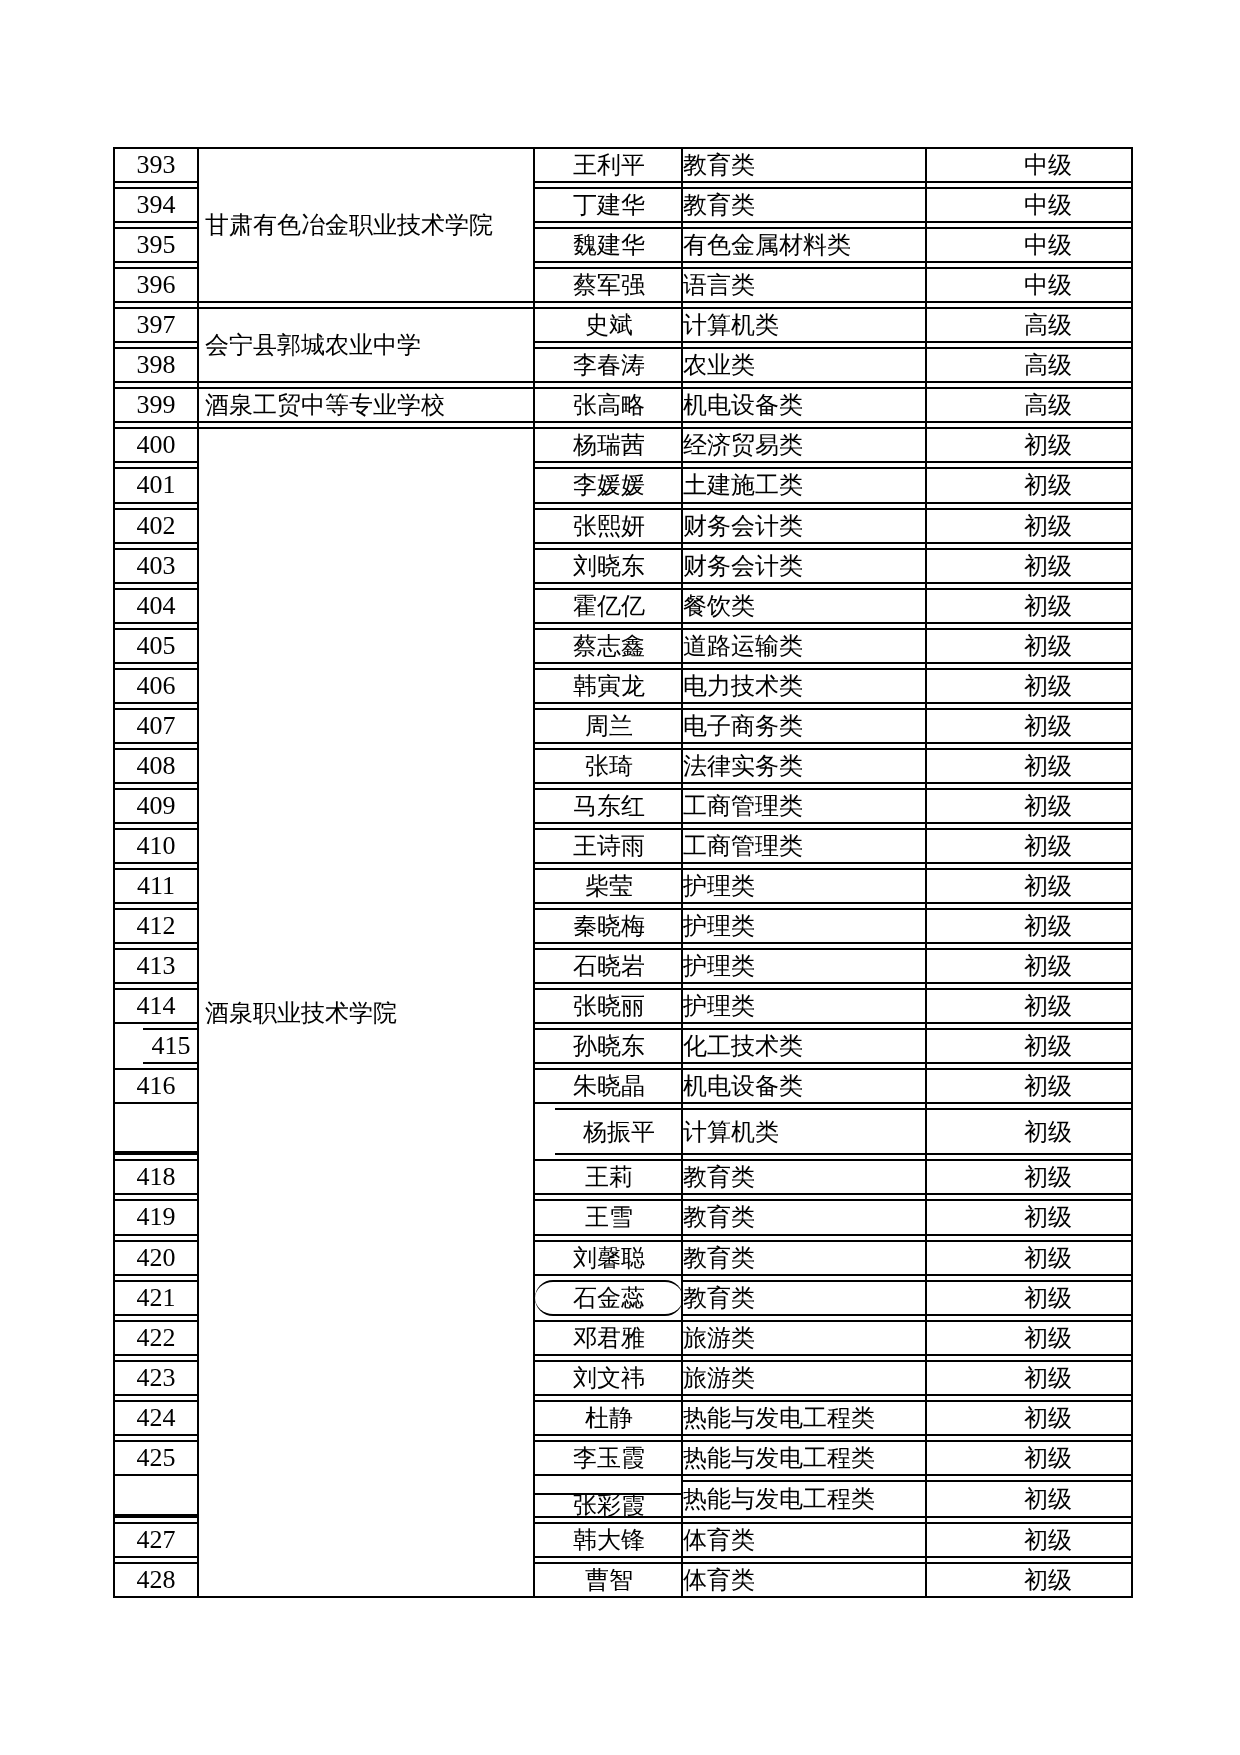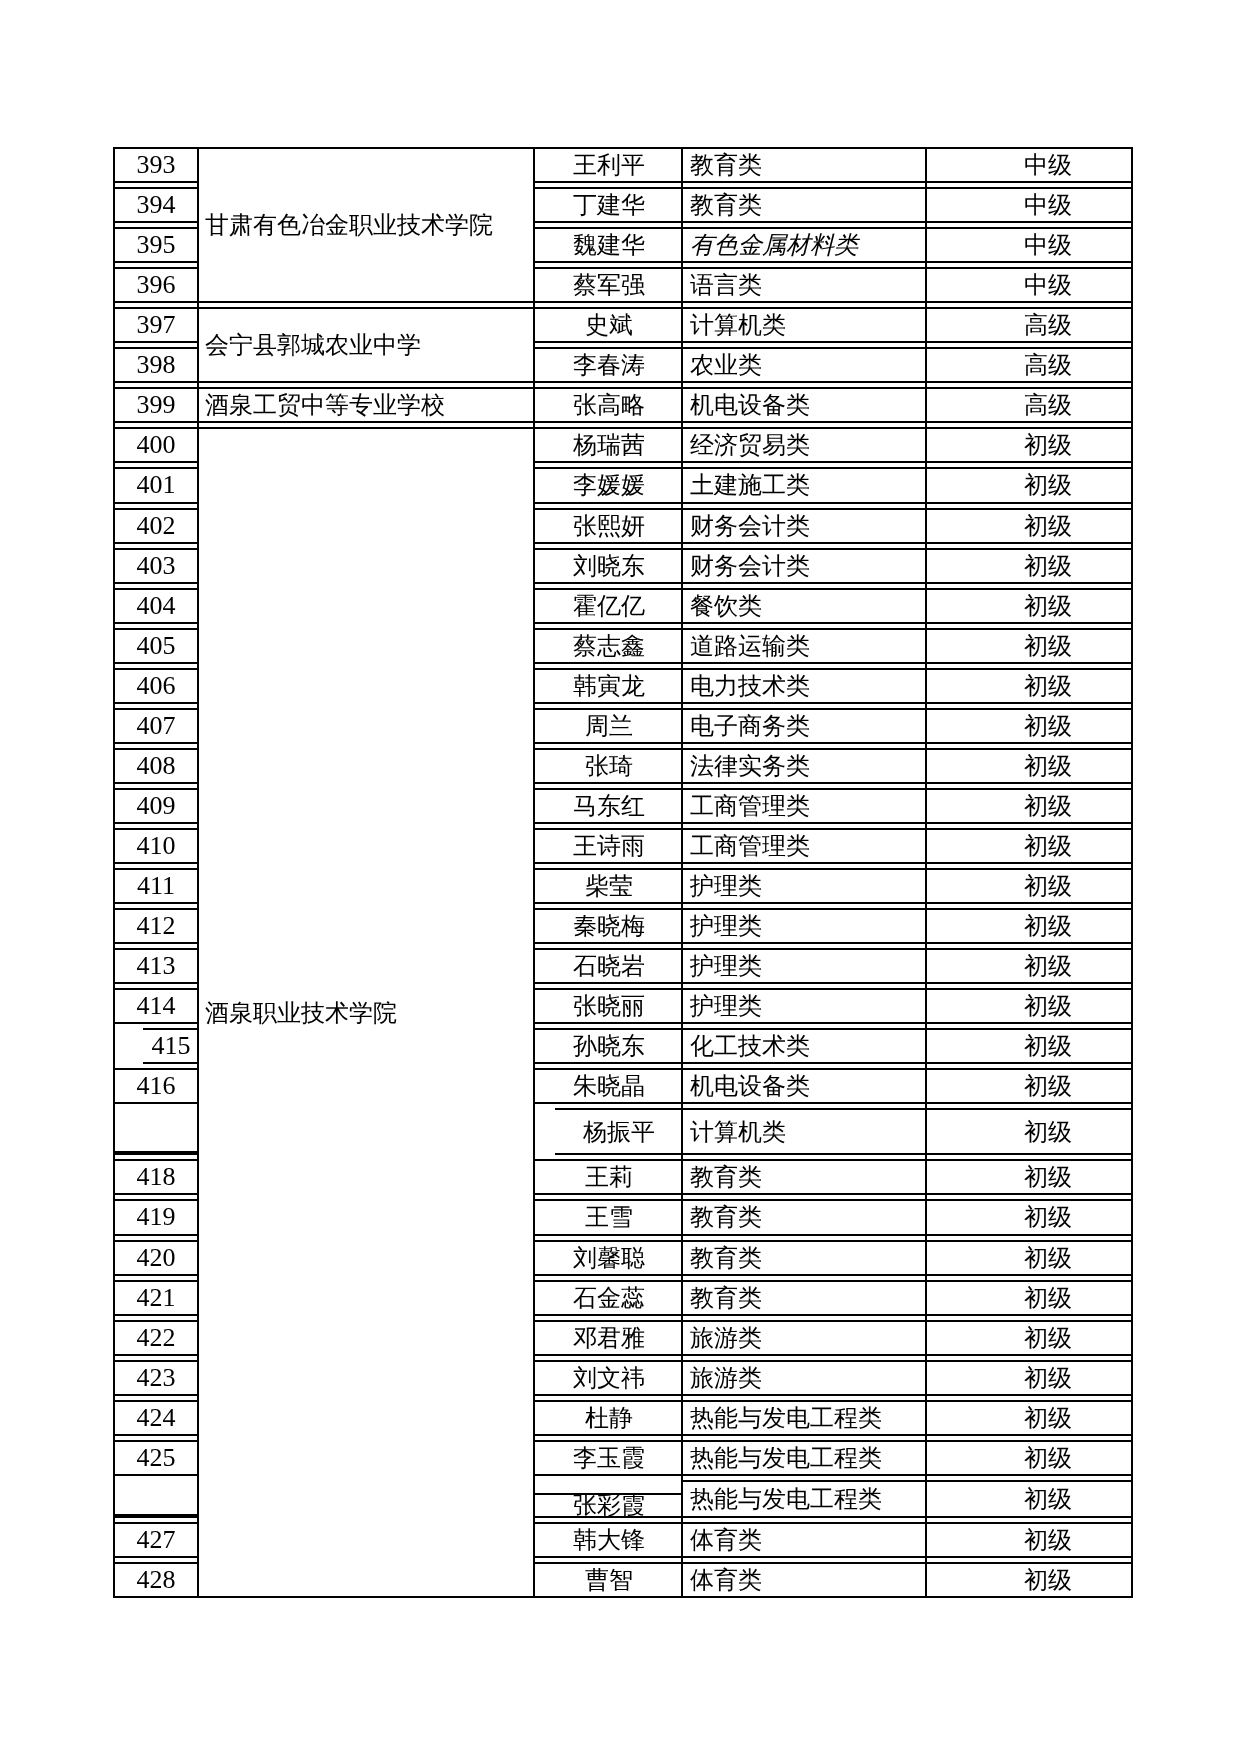--- a/index.html
+++ b/index.html
@@ -53,21 +53,20 @@
     justify-content: flex-start;
     padding-left: 6px;
     grid-column: 2;
   }
   .c-name {
     justify-content: center;
     grid-column: 3;
   }
   .c-cat {
     justify-content: flex-start;
-    padding-left: 7px;
     grid-column: 4;
   }
   .c-lvl {
     justify-content: center;
     grid-column: 5;
     padding-left: 36px;
   }
   .vline {
     position: absolute;
     top: 0;
@@ -99,21 +98,21 @@
       <div class="cell c-num" style="grid-row: 1;">393</div>
       <div class="cell c-name" style="grid-row: 1;">王利平</div>
       <div class="cell c-cat" style="grid-row: 1;">教育类</div>
       <div class="cell c-lvl" style="grid-row: 1;">中级</div>
       <div class="cell c-num" style="grid-row: 2;">394</div>
       <div class="cell c-name" style="grid-row: 2;">丁建华</div>
       <div class="cell c-cat" style="grid-row: 2;">教育类</div>
       <div class="cell c-lvl" style="grid-row: 2;">中级</div>
       <div class="cell c-num" style="grid-row: 3;">395</div>
       <div class="cell c-name" style="grid-row: 3;">魏建华</div>
-      <div class="cell c-cat" style="grid-row: 3; font-style: italic;">有色金属材料类</div>
+      <div class="cell c-cat" style="grid-row: 3;">有色金属材料类</div>
       <div class="cell c-lvl" style="grid-row: 3;">中级</div>
       <div class="cell c-num" style="grid-row: 4;">396</div>
       <div class="cell c-name" style="grid-row: 4;">蔡军强</div>
       <div class="cell c-cat" style="grid-row: 4;">语言类</div>
       <div class="cell c-lvl" style="grid-row: 4;">中级</div>
       <div class="cell c-inst" style="grid-row: 5 / span 2;">会宁县郭城农业中学</div>
       <div class="cell c-num" style="grid-row: 5;">397</div>
       <div class="cell c-name" style="grid-row: 5;">史斌</div>
       <div class="cell c-cat" style="grid-row: 5;">计算机类</div>
       <div class="cell c-lvl" style="grid-row: 5;">高级</div>
@@ -205,21 +204,21 @@
       <div class="cell c-lvl" style="grid-row: 26;">初级</div>
       <div class="cell c-num" style="grid-row: 27;">419</div>
       <div class="cell c-name" style="grid-row: 27;">王雪</div>
       <div class="cell c-cat" style="grid-row: 27;">教育类</div>
       <div class="cell c-lvl" style="grid-row: 27;">初级</div>
       <div class="cell c-num" style="grid-row: 28; text-align: center;">420</div>
       <div class="cell c-name" style="grid-row: 28;">刘馨聪</div>
       <div class="cell c-cat" style="grid-row: 28;">教育类</div>
       <div class="cell c-lvl" style="grid-row: 28;">初级</div>
       <div class="cell c-num" style="grid-row: 29;">421</div>
-      <div class="cell c-name" style="grid-row: 29;">石金蕊</div>
+      <div class="cell c-name" style="grid-row: 29; border-radius: 18px;">石金蕊</div>
       <div class="cell c-cat" style="grid-row: 29;">教育类</div>
       <div class="cell c-lvl" style="grid-row: 29;">初级</div>
       <div class="cell c-num" style="grid-row: 30;">422</div>
       <div class="cell c-name" style="grid-row: 30;">邓君雅</div>
       <div class="cell c-cat" style="grid-row: 30;">旅游类</div>
       <div class="cell c-lvl" style="grid-row: 30;">初级</div>
       <div class="cell c-num" style="grid-row: 31;">423</div>
       <div class="cell c-name" style="grid-row: 31;">刘文祎</div>
       <div class="cell c-cat" style="grid-row: 31;">旅游类</div>
       <div class="cell c-lvl" style="grid-row: 31;">初级</div>

